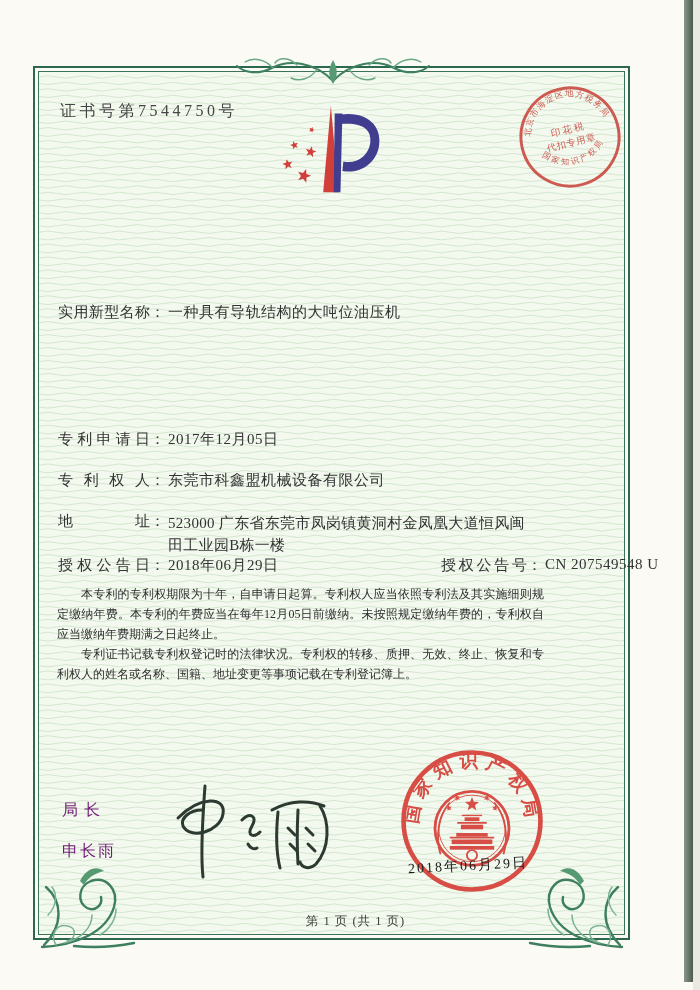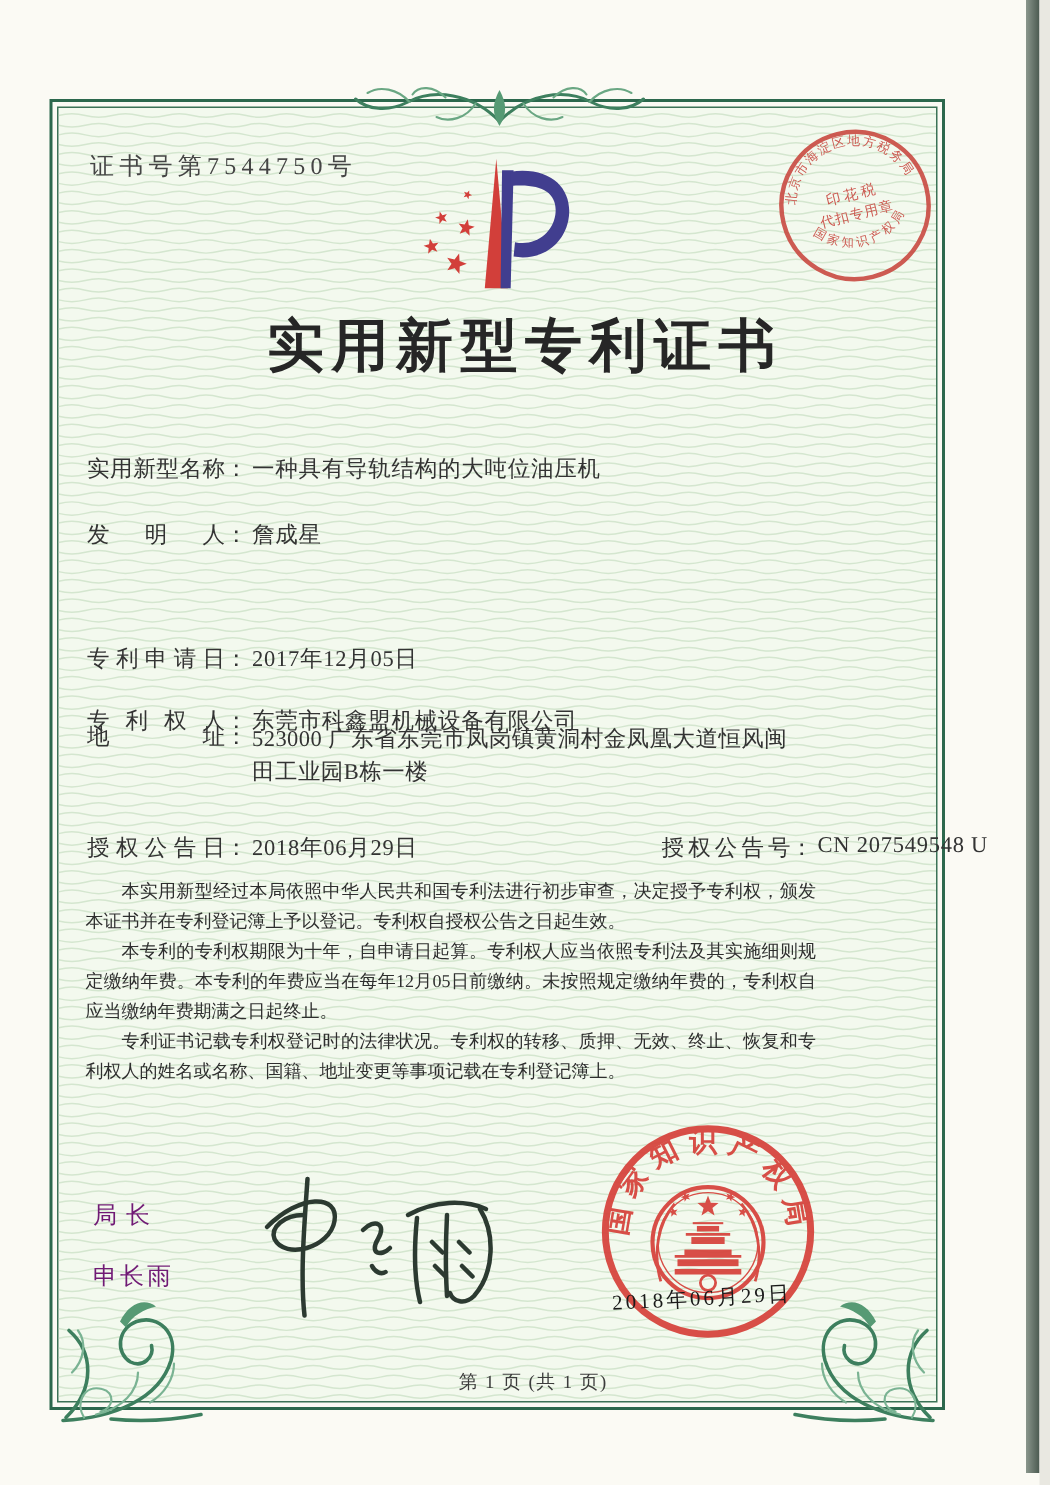--- a/index.html
+++ b/index.html
@@ -133,47 +133,42 @@
           <polygon points="16.7,41.7 18.6,44.2 21.7,43.4 19.9,46.0 21.6,48.7 18.6,47.8 16.5,50.3 16.5,47.1 13.5,45.9 16.5,44.9"></polygon>
           <polygon points="36.2,47.1 36.9,51.3 41.0,52.3 37.2,54.2 37.5,58.5 34.5,55.5 30.6,57.1 32.5,53.3 29.8,50.0 34.0,50.7"></polygon>
           <polygon points="9.9,60.6 12.0,63.9 15.8,63.3 13.3,66.3 15.1,69.7 11.5,68.3 8.7,71.0 9.0,67.1 5.5,65.4 9.3,64.4"></polygon>
           <polygon points="30.2,70.8 30.5,76.1 35.5,77.9 30.6,79.8 30.4,85.1 27.1,81.0 22.0,82.5 24.9,78.0 21.9,73.7 27.0,75.0"></polygon>
         </g>
       <polygon points="56,5 48,95 64,95" fill="#d23f3a"></polygon>
       <polygon points="60,13 68,13 66,95 59,95" fill="#413e8f"></polygon>
       <path d="M66,14 C96,10 110,28 106,48 C102,67 85,76 68,73 L69,63 C83,66 95,57 97,44 C99,29 88,22 66,24 Z" fill="#413e8f"></path>
     </svg>
 
-    <div class="title">实用新型专利证书</div>
 
     <div class="frow" style="top:303px">
       <span class="flabel">实用新型名称</span><span class="fcolon">：</span><span class="fvalue">一种具有导轨结构的大吨位油压机</span>
     </div>
-    <div class="frow" style="top:347px">
-      <span class="flabel">发明人</span><span class="fcolon">：</span><span class="fvalue">詹成星</span>
-    </div>
     <div class="frow" style="top:430px">
       <span class="flabel">专利申请日</span><span class="fcolon">：</span><span class="fvalue">2017年12月05日</span>
     </div>
     <div class="frow" style="top:471px">
       <span class="flabel">专利权人</span><span class="fcolon">：</span><span class="fvalue">东莞市科鑫盟机械设备有限公司</span>
     </div>
-    <div class="frow" style="top:482px">
+    <div class="frow" style="top:512px">
       <span class="flabel">地址</span><span class="fcolon">：</span><span class="fvalue wrap">523000 广东省东莞市凤岗镇黄洞村金凤凰大道恒风闽田工业园B栋一楼</span>
     </div>
 
     <div class="frow" style="top:556px; width:560px">
       <span class="flabel">授权公告日</span><span class="fcolon">：</span><span class="fvalue">2018年06月29日</span>
       <span class="grant-right">
         <span class="glabel">授权公告号</span><span class="fcolon">：</span><span class="fvalue">CN 207549548 U</span>
       </span>
     </div>
 
     <div class="paras">
-      <p>本实用新型经过本局依照中华人民共和国专利法进行初步审查，决定授予专利权，颁发本证书并在专利登记簿上予以登记。专利权自授权公告之日起生效。</p>
       <p>本专利的专利权期限为十年，自申请日起算。专利权人应当依照专利法及其实施细则规定缴纳年费。本专利的年费应当在每年12月05日前缴纳。未按照规定缴纳年费的，专利权自应当缴纳年费期满之日起终止。</p>
       <p>专利证书记载专利权登记时的法律状况。专利权的转移、质押、无效、终止、恢复和专利权人的姓名或名称、国籍、地址变更等事项记载在专利登记簿上。</p>
     </div>
 
     <div class="signoff">
       <div class="line1">局长</div>
       <div class="line2">申长雨</div>
     </div>
 
     <svg class="signature" viewBox="0 0 200 100">

